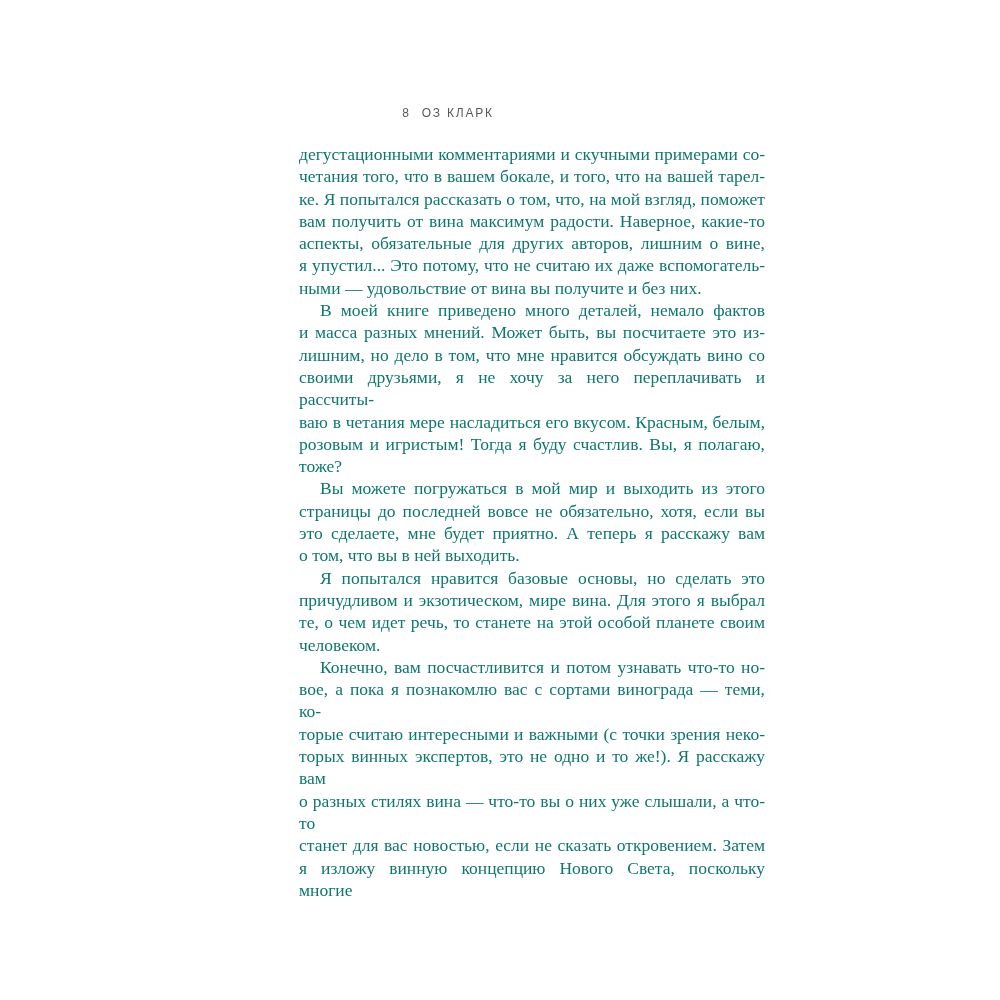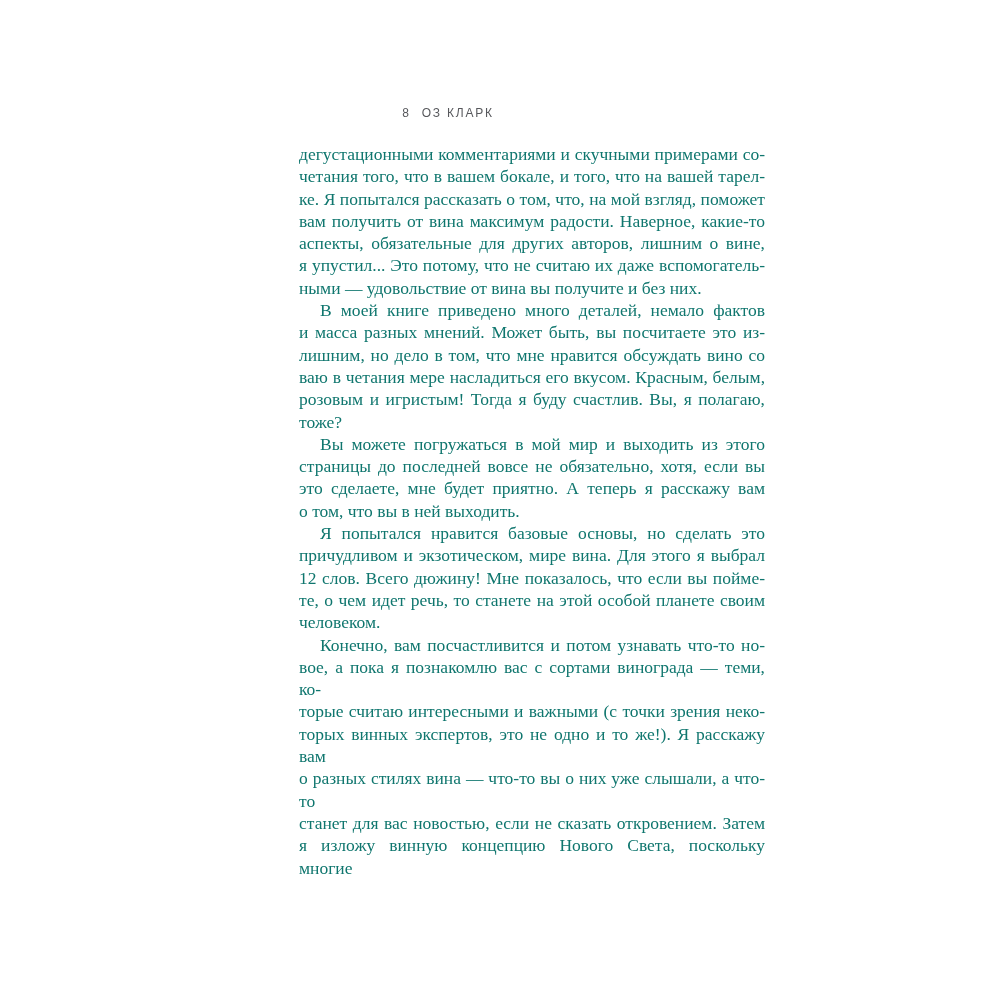--- a/index.html
+++ b/index.html
@@ -62,30 +62,30 @@
       <div class="line">дегустационными комментариями и скучными примерами со-</div>
       <div class="line">четания того, что в вашем бокале, и того, что на вашей тарел-</div>
       <div class="line">ке. Я попытался рассказать о том, что, на мой взгляд, поможет</div>
       <div class="line">вам получить от вина максимум радости. Наверное, какие-то</div>
       <div class="line">аспекты, обязательные для других авторов, лишним о вине,</div>
       <div class="line">я упустил... Это потому, что не считаю их даже вспомогатель-</div>
       <div class="line last">ными — удовольствие от вина вы получите и без них.</div>
       <div class="line indent">В моей книге приведено много деталей, немало фактов</div>
       <div class="line">и масса разных мнений. Может быть, вы посчитаете это из-</div>
       <div class="line">лишним, но дело в том, что мне нравится обсуждать вино со</div>
+      <div class="line">своими друзьями, я не хочу за него переплачивать и рассчиты-</div>
       <div class="line">ваю в четания мере насладиться его вкусом. Красным, белым,</div>
       <div class="line">розовым и игристым! Тогда я буду счастлив. Вы, я полагаю,</div>
       <div class="line last">тоже?</div>
       <div class="line indent">Вы можете погружаться в мой мир и выходить из этого</div>
       <div class="line">страницы до последней вовсе не обязательно, хотя, если вы</div>
       <div class="line">это сделаете, мне будет приятно. А теперь я расскажу вам</div>
       <div class="line last">о том, что вы в ней выходить.</div>
       <div class="line indent">Я попытался нравится базовые основы, но сделать это</div>
       <div class="line">причудливом и экзотическом, мире вина. Для этого я выбрал</div>
-      <div class="line">12 слов. Всего дюжину! Мне показалось, что если вы пойме-</div>
       <div class="line">те, о чем идет речь, то станете на этой особой планете своим</div>
       <div class="line last">человеком.</div>
       <div class="line indent">Конечно, вам посчастливится и потом узнавать что-то но-</div>
       <div class="line">вое, а пока я познакомлю вас с сортами винограда — теми, ко-</div>
       <div class="line">торые считаю интересными и важными (с точки зрения неко-</div>
       <div class="line">торых винных экспертов, это не одно и то же!). Я расскажу вам</div>
       <div class="line">о разных стилях вина — что-то вы о них уже слышали, а что-то</div>
       <div class="line">станет для вас новостью, если не сказать откровением. Затем</div>
       <div class="line">я изложу винную концепцию Нового Света, поскольку многие</div>
     </div>

